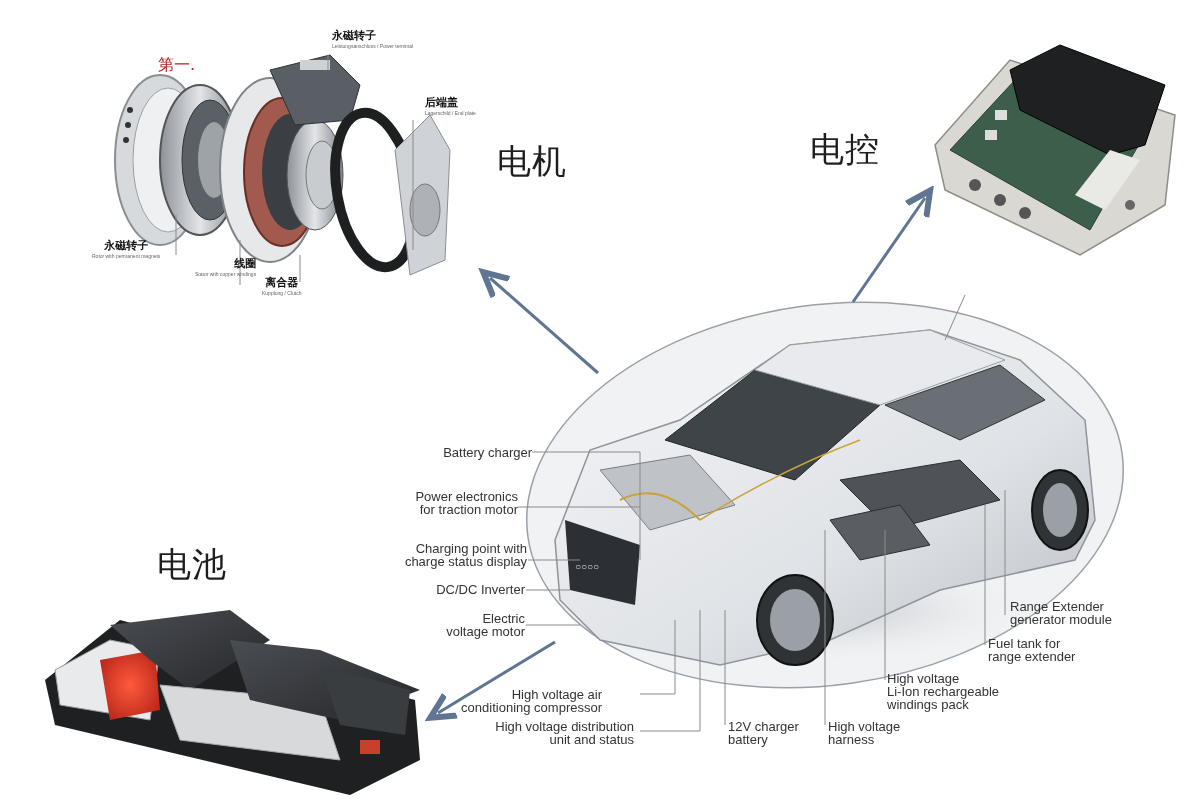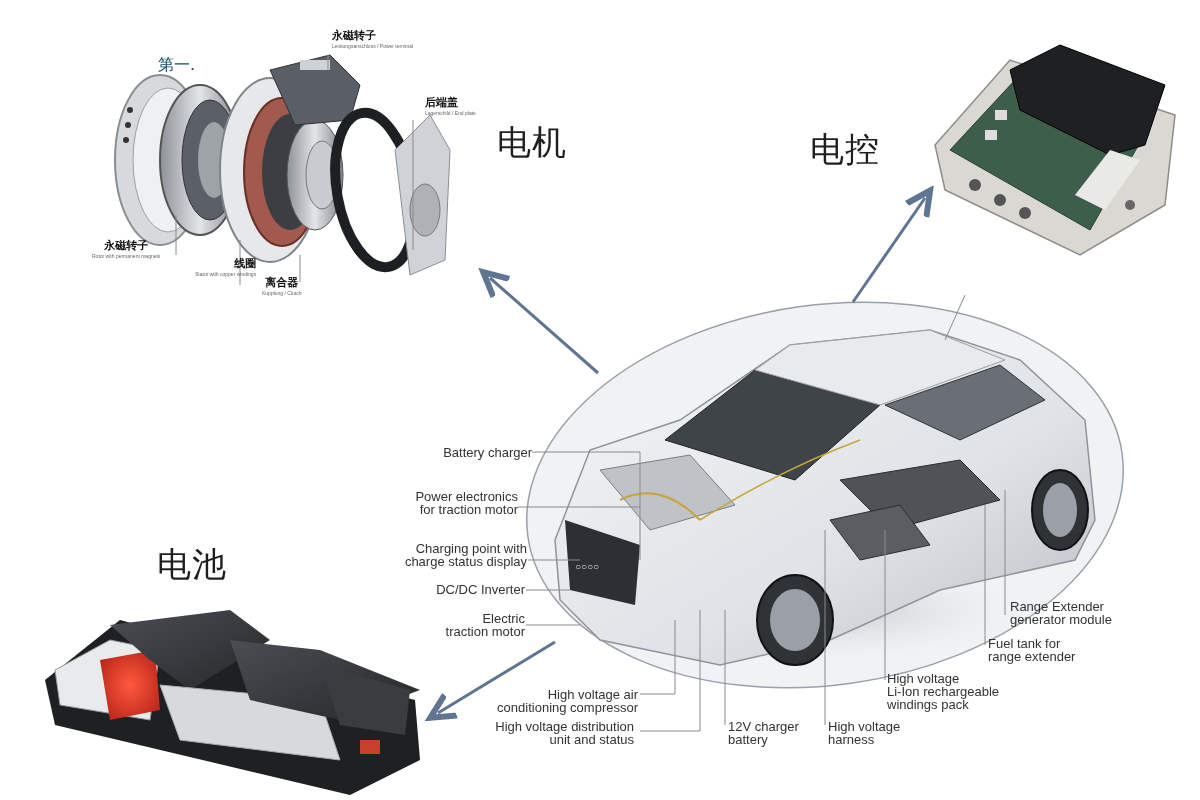--- a/index.html
+++ b/index.html
@@ -4,21 +4,21 @@
 <style>
   * { box-sizing: border-box; margin: 0; padding: 0; }
   html, body { width: 1200px; height: 800px; background: #ffffff; overflow: hidden; }
   body { position: relative; font-family: "DejaVu Sans", sans-serif; color: #222; }
   .abs { position: absolute; }
   .big-label { font-family: "DejaVu Sans", sans-serif; font-size: 34px; color: #1e1e1e; letter-spacing: 1px; font-weight: 400; }
   .car-label { font-family: "Liberation Sans", sans-serif; font-size: 13px; line-height: 13px; color: #333; white-space: nowrap; }
   .car-label.r { text-align: right; }
   .motor-label-cn { font-family: "DejaVu Sans", sans-serif; font-size: 11px; font-weight: 700; color: #111; white-space: nowrap; }
   .motor-label-en { font-family: "Liberation Sans", sans-serif; font-size: 5px; color: #666; white-space: nowrap; line-height: 6px; }
-  .watermark { font-family: "DejaVu Sans", sans-serif; font-size: 16px; color: #0c4a6e; }
+  .watermark { font-family: "DejaVu Sans", sans-serif; font-size: 16px; color: #b91c1c; }
   svg { position: absolute; left: 0; top: 0; }
 </style>
 </head>
 <body>
 
 <svg width="1200" height="800" viewBox="0 0 1200 800">
   <defs>
     <marker id="arrowhead" markerWidth="10" markerHeight="10" refX="5" refY="5" orient="auto">
       <path d="M0,1 L8,5 L0,9" fill="none" stroke="#5f7592" stroke-width="2"></path>
     </marker>
@@ -146,21 +146,21 @@
     <line x1="985" y1="645" x2="985" y2="505" stroke="#8a8a8a"></line>
     <line x1="1005" y1="615" x2="1005" y2="490" stroke="#8a8a8a"></line>
     <line x1="945" y1="340" x2="965" y2="295" stroke="#8a8a8a"></line>
   </g>
 
   <line x1="598" y1="373" x2="490" y2="278" stroke="#5f7592" stroke-width="3" marker-end="url(#arrowhead)"></line>
   <line x1="853" y1="302" x2="925" y2="198" stroke="#5f7592" stroke-width="3" marker-end="url(#arrowhead)"></line>
   <line x1="555" y1="642" x2="438" y2="713" stroke="#5f7592" stroke-width="3" marker-end="url(#arrowhead)"></line>
 </svg>
 
-<div class="abs big-label" style="left:497px; top:120px;">电机</div>
+<div class="abs big-label" style="left:497px; top:139px;">电机</div>
 <div class="abs big-label" style="left:810px; top:127px;">电控</div>
 <div class="abs big-label" style="left:157px; top:542px;">电池</div>
 
 <div class="abs watermark" style="left:158px; top:55px;">第一.</div>
 
 <div class="abs" style="left:332px; top:28px;">
   <div class="motor-label-cn">永磁转子</div>
   <div class="motor-label-en">Leistungsanschluss / Power terminal</div>
 </div>
 <div class="abs" style="left:425px; top:95px;">
@@ -189,24 +189,24 @@
 </div>
 <div class="abs car-label r" style="right:673px; top:542px;">
   <div>Charging point with</div>
   <div>charge status display</div>
 </div>
 <div class="abs car-label r" style="right:675px; top:583px;">
   <div>DC/DC Inverter</div>
 </div>
 <div class="abs car-label r" style="right:675px; top:612px;">
   <div>Electric</div>
-  <div>traction motor</div>
-</div>
-
-<div class="abs car-label r" style="right:562px; top:688px;margin-left:17px;">
+  <div>voltage motor</div>
+</div>
+
+<div class="abs car-label r" style="right:598px; top:688px;margin-left:17px;">
   <div>High voltage air</div>
   <div>conditioning compressor</div>
 </div>
 <div class="abs car-label r" style="right:566px; top:720px;">
   <div>High voltage distribution</div>
   <div>unit and status</div>
 </div>
 <div class="abs car-label" style="left:728px; top:720px;">
   <div>12V charger</div>
   <div>battery</div>

